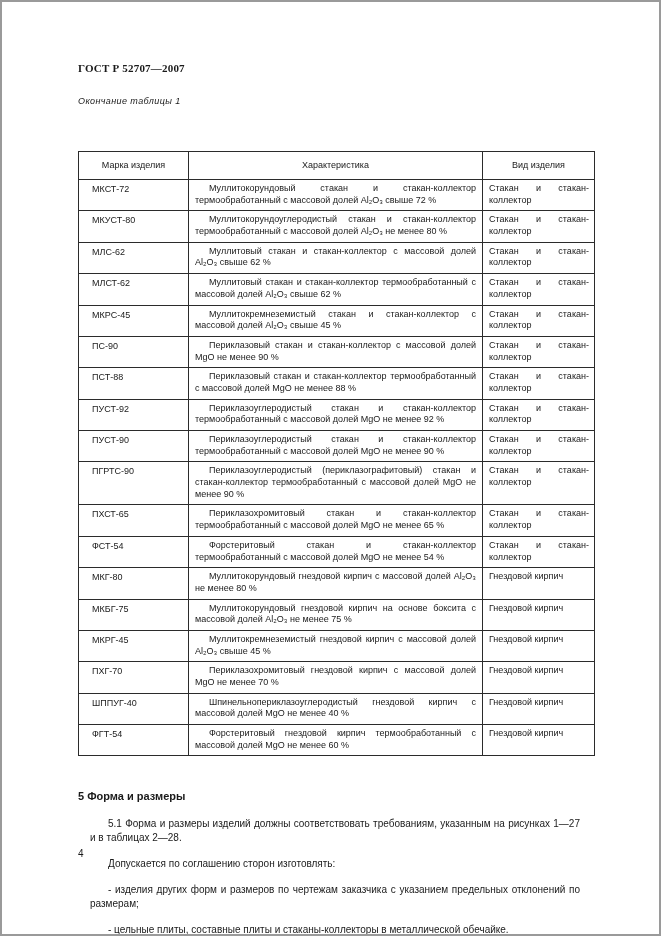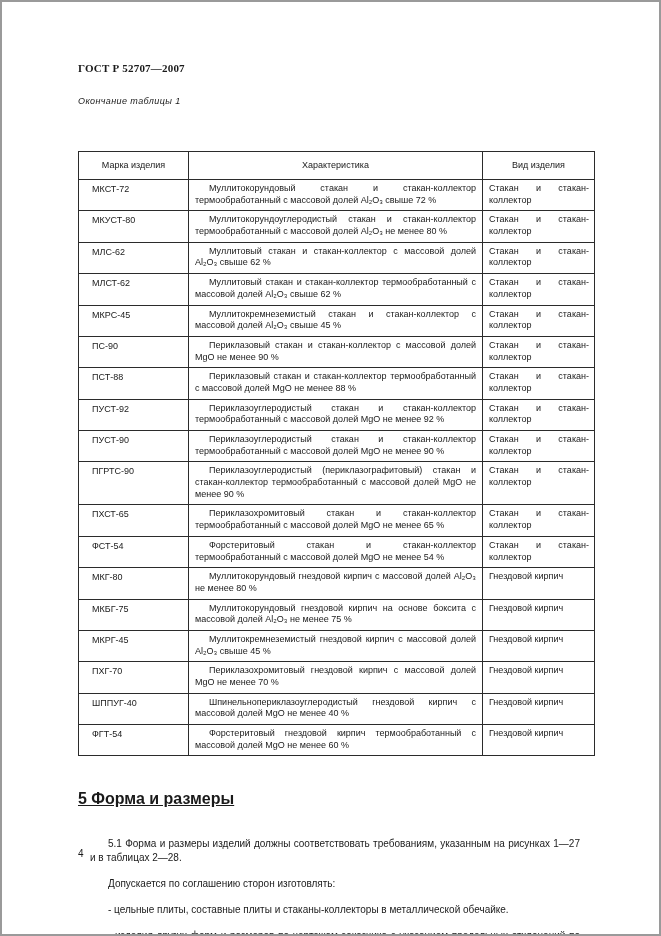--- a/index.html
+++ b/index.html
@@ -61,24 +61,23 @@
   td.col-desc {
     padding: 3px 6px 4px 6px;
     text-align: justify;
     text-indent: 14px;
   }
   td.col-type {
     padding: 3px 5px 4px 6px;
     text-align: justify;
   }
   .section-title {
-    font-size: 16px;
+    font-size: 11px;
     font-weight: bold;
-    margin: 34px 0 29px 0;
-    text-decoration: underline;
+    margin: 34px 0 15px 0;
   }
   .para {
     font-size: 10px;
     line-height: 1.4;
     text-align: justify;
     text-indent: 18px;
     margin: 12px;
   }
   .page-number {
     position: absolute;
@@ -200,18 +199,18 @@
           <td class="col-desc">Форстеритовый гнездовой кирпич термообработанный с массовой долей MgO не менее 60 %</td>
           <td class="col-type">Гнездовой кирпич</td>
         </tr>
       </tbody>
   </table>
 
   <div class="section-title">5  Форма и размеры</div>
 
   <p class="para">5.1  Форма и размеры изделий должны соответствовать требованиям, указанным на рисунках 1—27 и в таблицах 2—28.</p>
   <p class="para">Допускается по соглашению сторон изготовлять:</p>
+  <p class="para">-  изделия других форм и размеров по чертежам заказчика с указанием предельных отклонений по размерам;</p>
   <p class="para">-  цельные плиты, составные плиты и стаканы-коллекторы в металлической обечайке.</p>
-  <p class="para">-  изделия других форм и размеров по чертежам заказчика с указанием предельных отклонений по размерам;</p>
 
   <div class="page-number">4</div>
 
 </div>
 
 </body></html>

